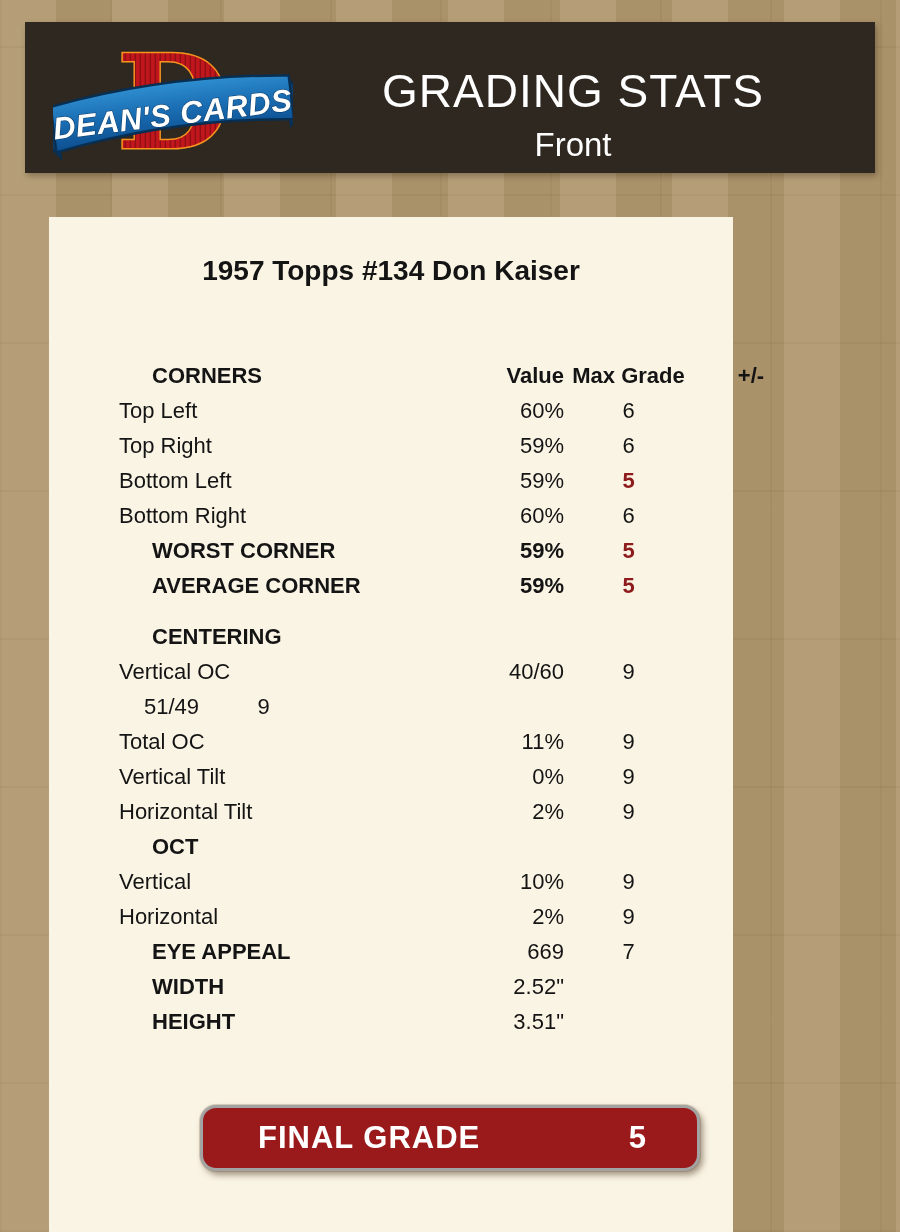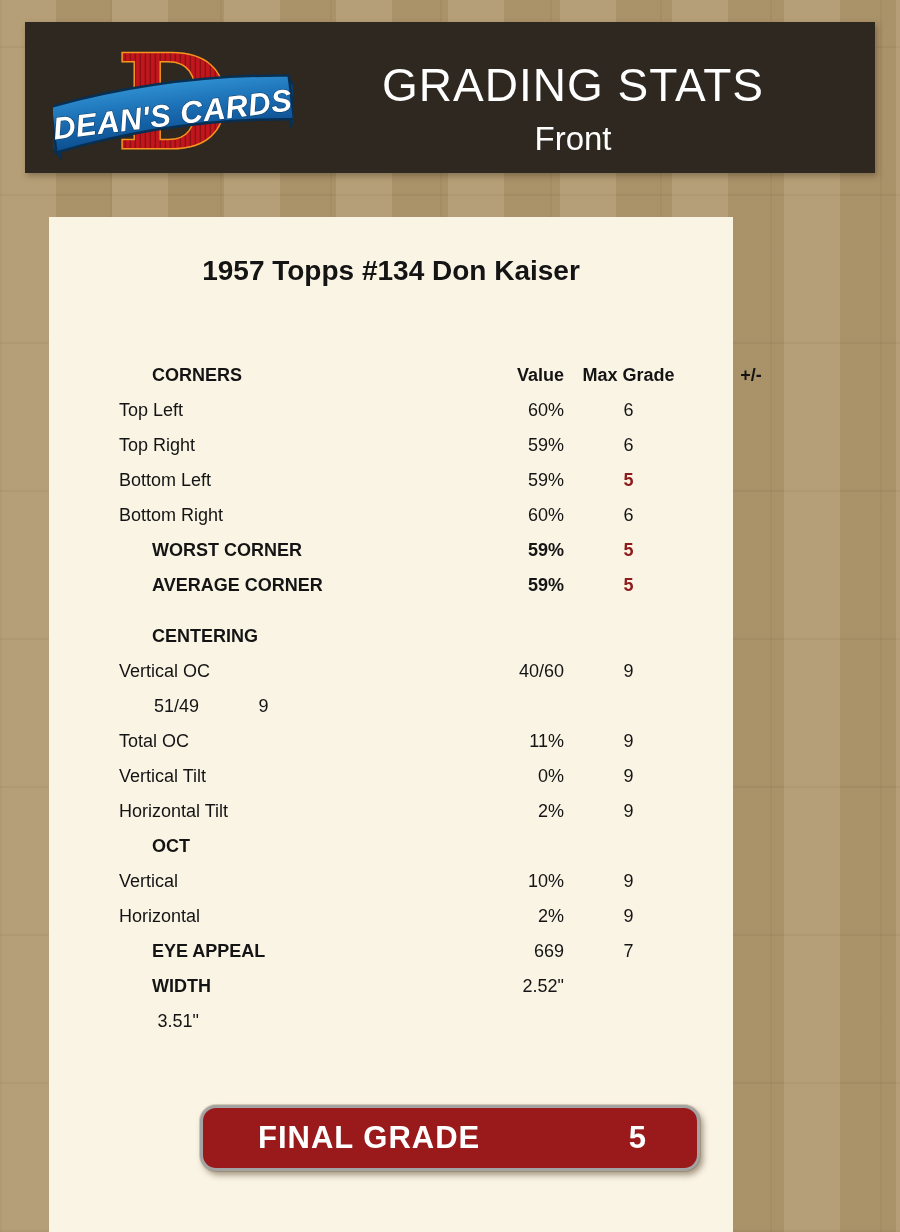--- a/index.html
+++ b/index.html
@@ -7,29 +7,29 @@
   .page{position:relative;width:900px;height:1232px;
     background-color:#b0986f;
     background-image:
       repeating-linear-gradient(90deg, rgba(250,244,229,0.07) 0 56px, rgba(86,60,30,0.07) 56px 112px),
       repeating-linear-gradient(0deg, rgba(60,40,18,0.06) 0 2px, rgba(0,0,0,0) 2px 148px),
       repeating-linear-gradient(90deg, rgba(60,40,18,0.05) 0 2px, rgba(0,0,0,0) 2px 110px);
   }
   .header{position:absolute;left:25px;top:22px;width:850px;height:151px;
     background:#2e2820;box-shadow:2px 3px 6px rgba(50,35,18,0.35);}
   .logo{position:absolute;left:28px;top:10px;width:240px;height:131px;}
-  .titles{position:absolute;left:298px;top:34px;width:500px;text-align:center;color:#ffffff;}
+  .titles{position:absolute;left:298px;top:40px;width:500px;text-align:center;color:#ffffff;}
   .title{font-size:46px;line-height:58px;letter-spacing:1px;white-space:nowrap;}
   .subtitle{font-size:33px;line-height:42px;margin-top:4px;}
   .panel{position:absolute;left:49px;top:173px;width:684px;height:1034px;background:#faf4e5;margin-top:44px;}
   .card-head{position:absolute;left:0;top:36px;width:100%;text-align:center;color:#141414;}
   .card-title{font-size:28px;line-height:36px;font-weight:bold;}
   .card-serial{font-size:28px;line-height:36px;}
   .gtable{position:absolute;left:0;top:141px;width:100%;color:#141414;}
-  .row{height:35px;display:flex;align-items:center;font-size:18px;}
+  .row{height:35px;display:flex;align-items:center;font-size:22px;}
   .row.gap{margin-top:16px;}
   .c-label{flex:0 0 365px;box-sizing:border-box;padding-left:103px;white-space:nowrap;}
   .c-label.indent{padding-left:70px;}
   .c-value{flex:0 0 150px;text-align:right;white-space:nowrap;}
   .c-grade{flex:0 0 123px;margin-left:3px;text-align:center;}
   .c-pm{flex:0 0 80px;margin-left:21px;text-align:center;}
   .bold{font-weight:bold;}
   .red{color:#8e1b1b;font-weight:bold;}
   .btn{position:absolute;left:151px;top:888px;width:500px;height:66px;box-sizing:border-box;
     background:#9a1a1c;border:3px solid #a3a3a3;border-radius:16px;
@@ -198,20 +198,21 @@
   </div>
 
   <div class="row">
     <span class="c-label bold">WIDTH</span>
     <span class="c-value">2.52"</span>
     <span class="c-grade"></span>
     <span class="c-pm"></span>
   </div>
 
   <div class="row">
+    <span class="c-label bold">HEIGHT</span>
     <span class="c-value">3.51"</span>
     <span class="c-grade"></span>
     <span class="c-pm"></span>
   </div>
 </div>
 
     <div class="btn">
       <span>FINAL GRADE</span>
       <span>5</span>
     </div>

